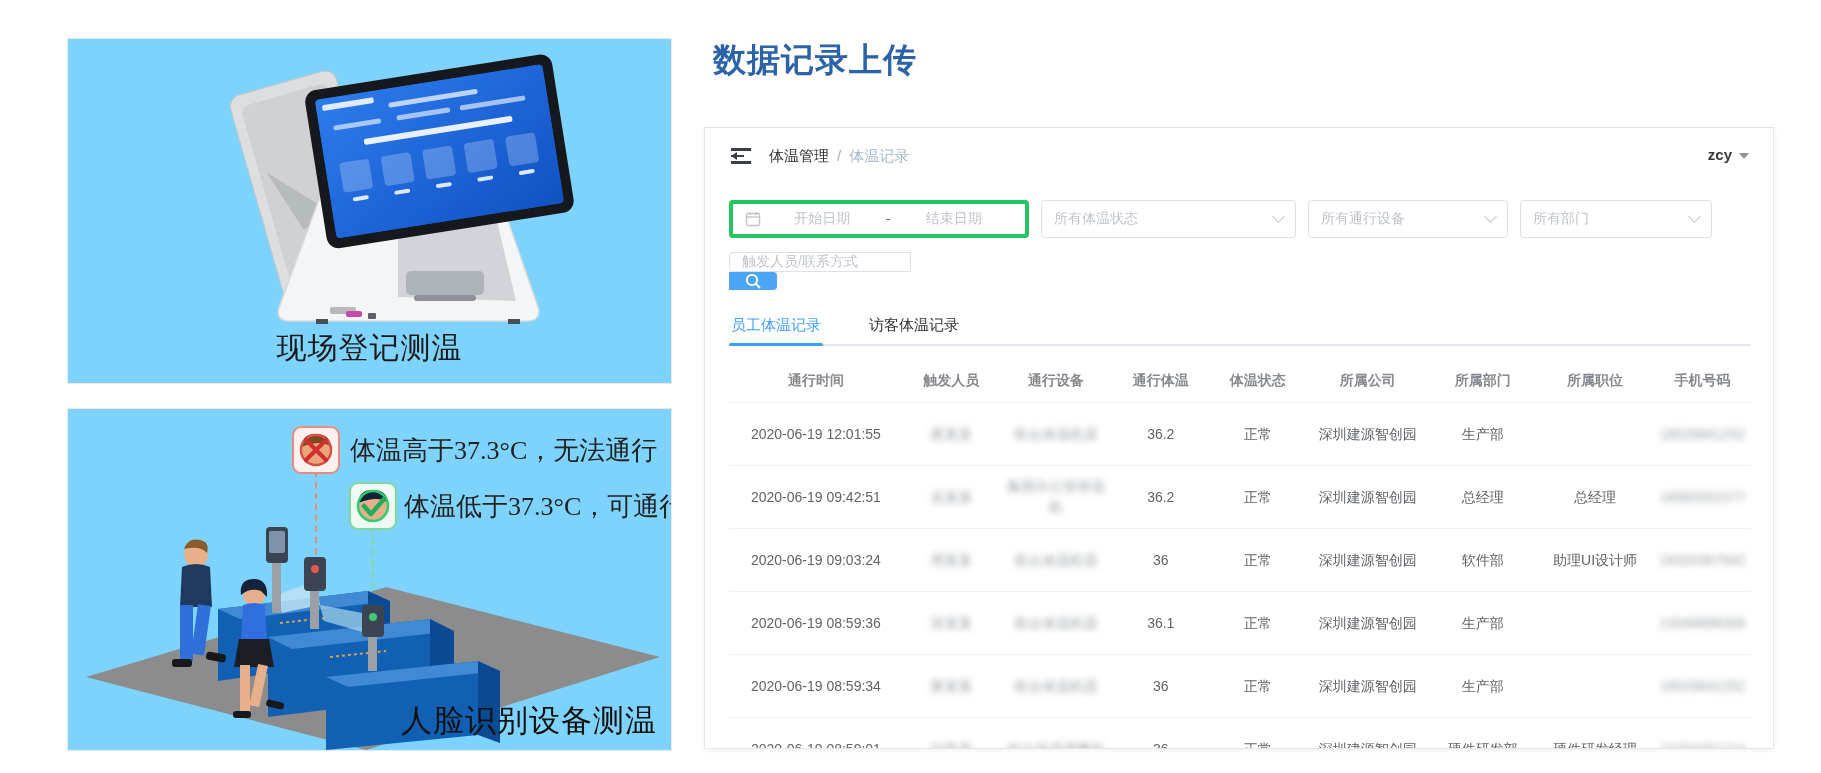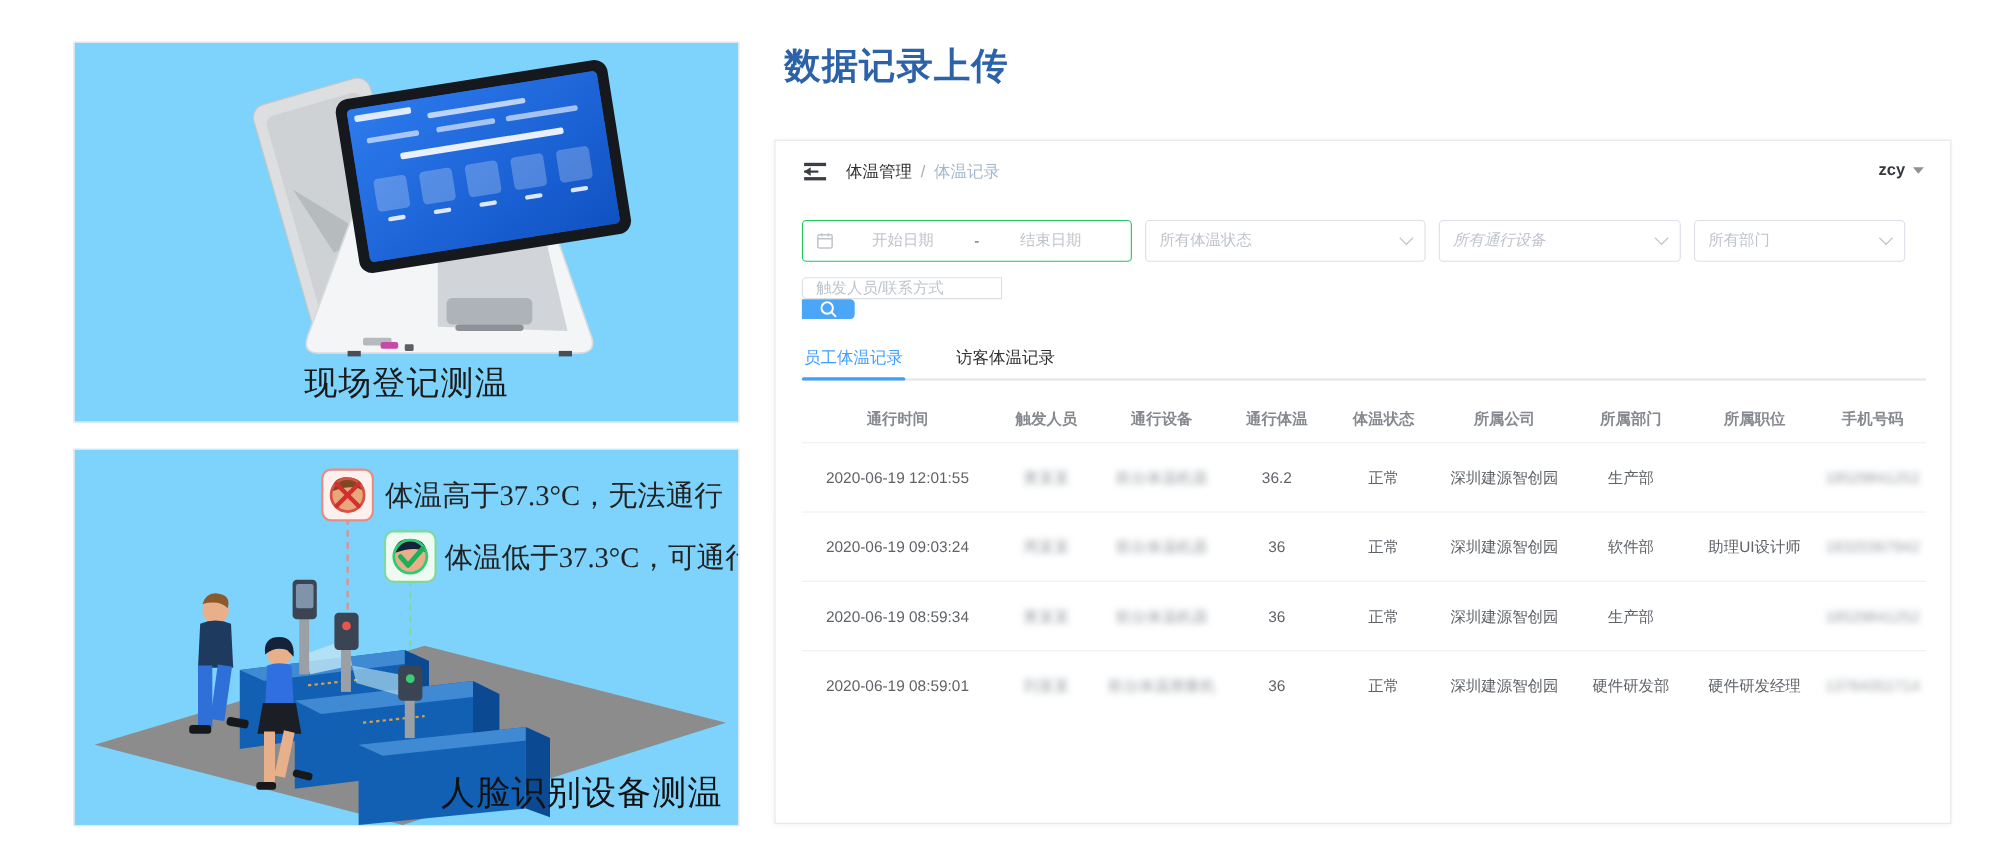--- a/index.html
+++ b/index.html
@@ -36,29 +36,29 @@
   .breadcrumb .sep { color:#a8aeb5; margin:0 8px; }
   .breadcrumb .current { color:#a3b8cc;margin-top:12px; }
   .user-box { position:absolute; right:24px; top:18px; font-size:15px; font-weight:bold;
       color:#36393d; cursor:pointer; }
   .user-caret { display:inline-block; margin-left:7px; width:0; height:0;
       border-left:5px solid transparent; border-right:5px solid transparent;
       border-top:6px solid #8d9298; vertical-align:1px; }
 
   
   .filters-row1 { position:absolute; left:24px; top:72px; height:38px; display:flex; gap:12px; }
-  .date-range { width:300px; height:38px; border:1px solid #22c55e; border-radius:4px;
+  .date-range { width:300px; height:38px; border:4px solid #22c55e; border-radius:4px;
       display:flex; align-items:center; padding:0 12px; cursor:text; background:#fff; }
   .date-range .ph { color:#bfc4cc; font-size:14px; flex:1; text-align:center; }
   .date-range .dash { color:#606266; font-size:14px; padding:0 4px; }
   .cal-icon { width:16px; height:16px; flex:0 0 16px; margin-right:2px; }
   .select-box { height:38px; border:1px solid #dcdfe6; border-radius:4px; background:#fff;
       display:flex; align-items:center; padding:0 12px; cursor:pointer; }
   .select-box .val { color:#bfc4cc; font-size:14px; flex:1; }
-  .sel-status { width:255px; } .sel-device { width:220px;font-style:italic; } .sel-dept { width:192px; }
+  .sel-status { width:255px; } .sel-device { width:200px; } .sel-dept { width:192px; }
   .chev { width:9px; height:9px; border-right:1.6px solid #c0c4cc; border-bottom:1.6px solid #c0c4cc;
       transform:rotate(45deg); margin-top:-5px; }
 
   .filters-row2 { position:absolute; left:24px; top:124px; height:36px; display:flex;flex-direction:column; }
   .search-input { width:182px; height:36px; border:1px solid #dcdfe6; border-radius:4px 0 0 4px;
       display:flex; align-items:center; padding:0 12px; background:#fff; cursor:text; }
   .search-input .ph { color:#bfc4cc; font-size:14px; }
   .search-btn { width:48px; height:36px; background:#4ca6f7; border:none; border-radius:0 4px 4px 0;
       display:flex; align-items:center; justify-content:center; cursor:pointer; }
 
@@ -311,31 +311,53 @@
           <td class="blur">黄某某</td>
           <td class="blur">前台体温机器</td>
           <td>36.2</td>
           <td>正常</td>
           <td>深圳建源智创园</td>
           <td>生产部</td>
           <td></td>
           <td class="blur">18529841252</td>
         </tr>
         <tr>
+          <td>2020-06-19 09:42:51</td>
+          <td class="blur">吴某某</td>
+          <td class="blur">集团办公室体温机</td>
+          <td>36.2</td>
+          <td>正常</td>
+          <td>深圳建源智创园</td>
+          <td>总经理</td>
+          <td>总经理</td>
+          <td class="blur">18682002377</td>
+        </tr>
+        <tr>
           <td>2020-06-19 09:03:24</td>
           <td class="blur">周某某</td>
           <td class="blur">前台体温机器</td>
           <td>36</td>
           <td>正常</td>
           <td>深圳建源智创园</td>
           <td>软件部</td>
           <td>助理UI设计师</td>
           <td class="blur">18320367942</td>
         </tr>
         <tr>
+          <td>2020-06-19 08:59:36</td>
+          <td class="blur">张某某</td>
+          <td class="blur">前台体温机器</td>
+          <td>36.1</td>
+          <td>正常</td>
+          <td>深圳建源智创园</td>
+          <td>生产部</td>
+          <td></td>
+          <td class="blur">13048898369</td>
+        </tr>
+        <tr>
           <td>2020-06-19 08:59:34</td>
           <td class="blur">黄某某</td>
           <td class="blur">前台体温机器</td>
           <td>36</td>
           <td>正常</td>
           <td>深圳建源智创园</td>
           <td>生产部</td>
           <td></td>
           <td class="blur">18529841252</td>
         </tr>

